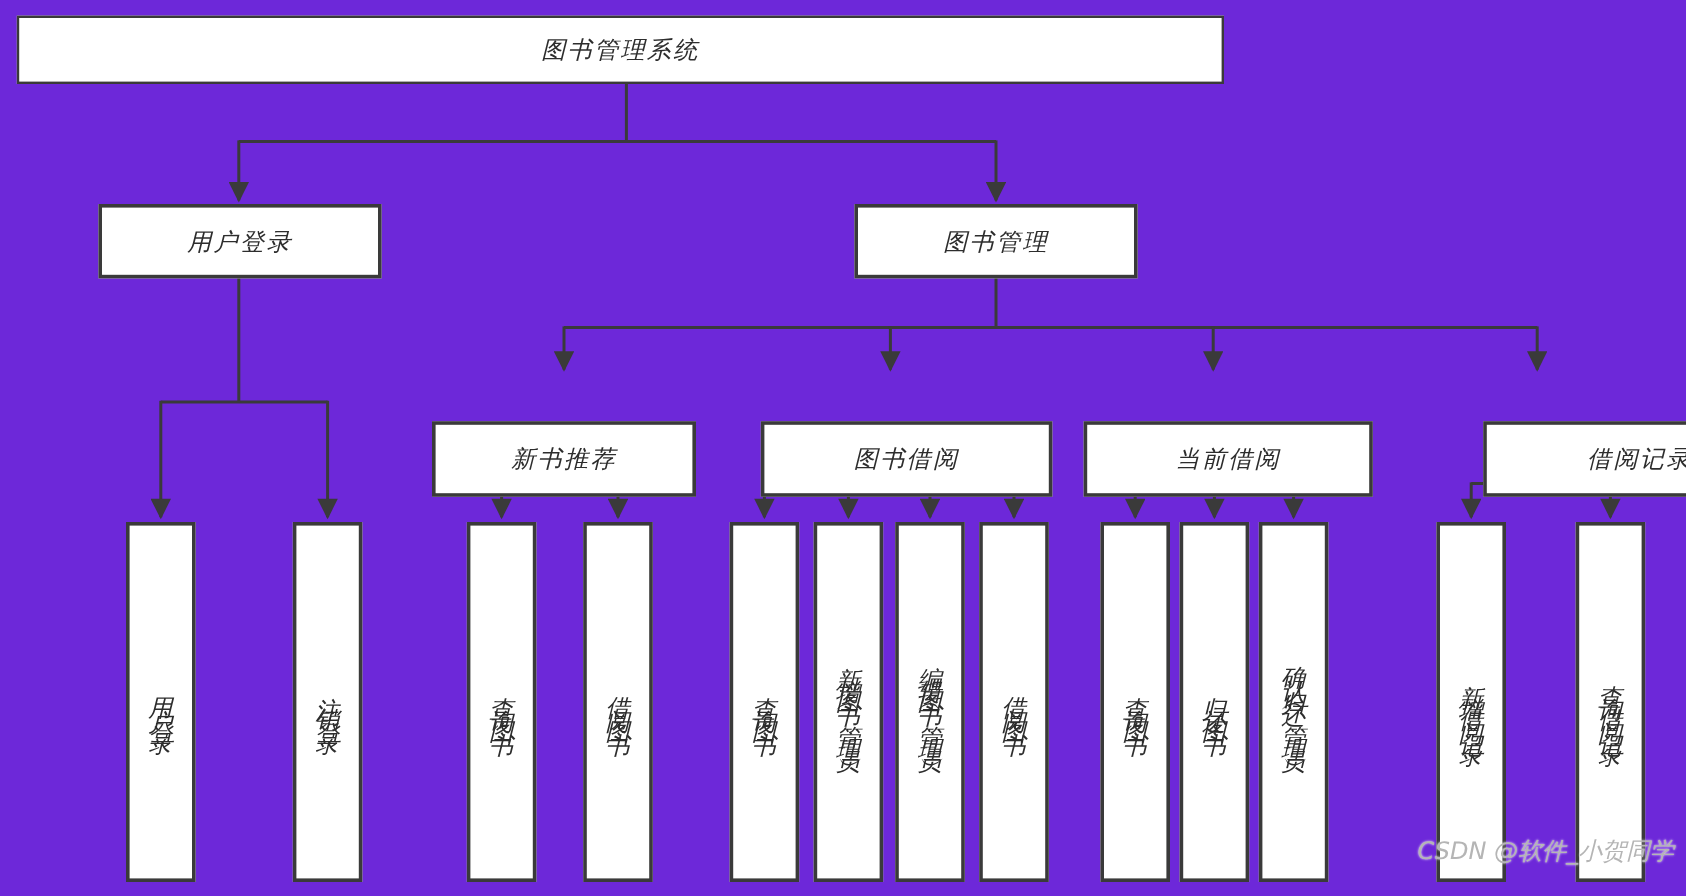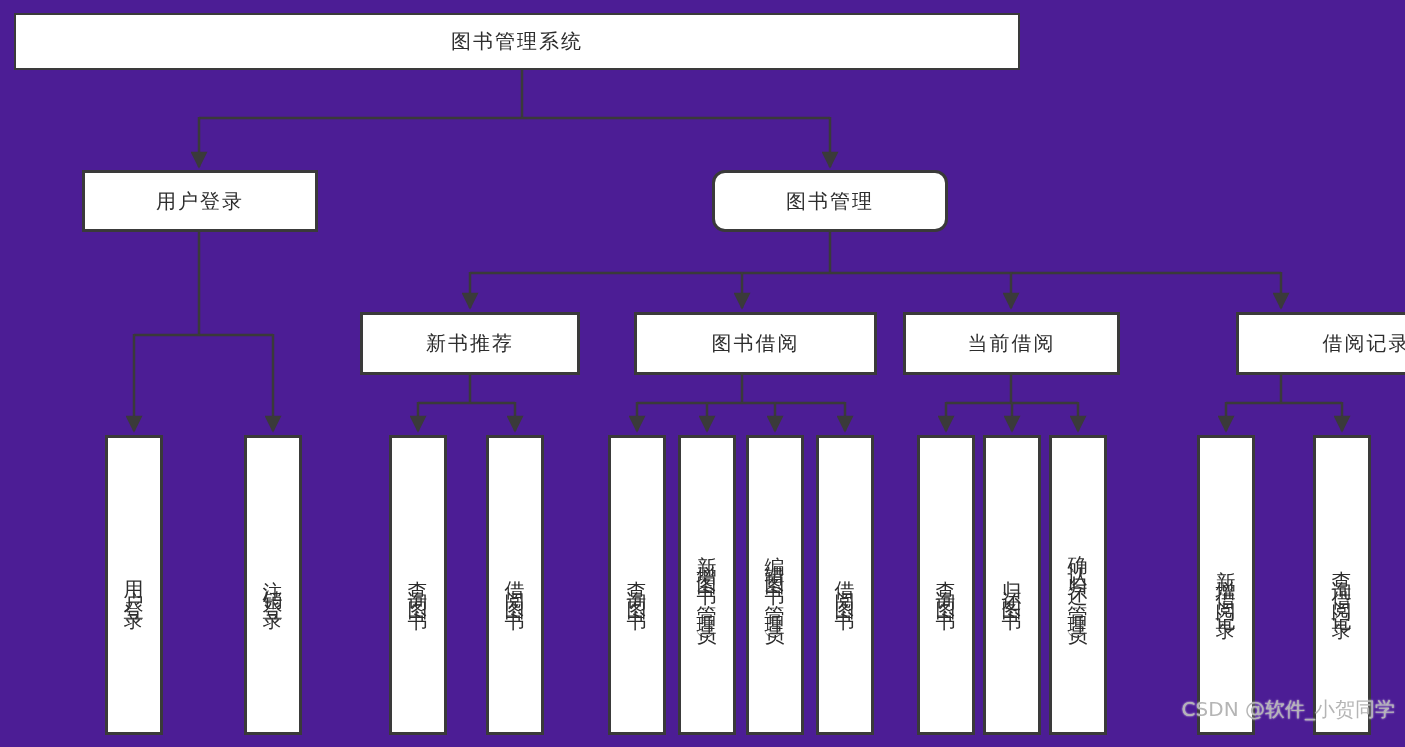--- a/index.html
+++ b/index.html
@@ -1,29 +1,29 @@
 <!DOCTYPE html>
 <html><head>
 <meta charset="utf-8">
 <style>
   html,body { margin:0; padding:0; background:#fff; }
   .canvas {
-    position:relative; width:1405px; height:747px; background:#4c1d95;
-    font-family:"DejaVu Sans","Liberation Sans",sans-serif; overflow:hidden;
+    position:relative; width:1405px; height:747px; background:#6d28d9;
+    font-family:"DejaVu Sans","Liberation Sans",sans-serif; overflow:hidden;font-style:italic;
   }
   svg.connectors { position:absolute; left:0; top:0; width:1405px; height:747px; }
   .box {
     position:absolute; box-sizing:border-box; background:#fff;
     border:3px solid #3a3a3a; color:#2d2d2d;
     display:flex; align-items:center; justify-content:center;
     font-size:20px; letter-spacing:2px; white-space:nowrap;
   }
   .root  { border-width:2px; }
   .lvl2  { width:236px; height:62px; }
-  .lvl3  { height:63px; }
+  .lvl3  { height:63px;margin-top:39px; }
   .leaf  {
     width:58px; height:300px; top:435px;
     writing-mode:vertical-rl; text-orientation:mixed;
     letter-spacing:10px; line-height:1; white-space:normal;
   }
   .watermark {
     position:absolute; right:10px; bottom:24px;
     font-size:20px; color:#b5b5b5; letter-spacing:0;
     text-shadow:0 0 2px #ffffff;
   }
@@ -78,28 +78,28 @@
       <line x1="1012" y1="402" x2="1012" y2="431" marker-end="url(#arw)"></line>
       <line x1="1078" y1="402" x2="1078" y2="431" marker-end="url(#arw)"></line>
       <line x1="1226" y1="402" x2="1226" y2="431" marker-end="url(#arw)"></line>
       <line x1="1342" y1="402" x2="1342" y2="431" marker-end="url(#arw)"></line>
     </g>
   </svg>
 
   <div class="box root" style="left:14px; top:13px; width:1006px; height:57px;">图书管理系统</div>
 
   <div class="box lvl2" style="left:82px; top:170px;">用户登录</div>
-  <div class="box lvl2" style="left:712px; top:170px;border-radius:13px;">图书管理</div>
+  <div class="box lvl2" style="left:712px; top:170px;">图书管理</div>
 
   <div class="box leaf" style="left:105px;">用户登录</div>
   <div class="box leaf" style="left:244px;">注销登录</div>
 
   <div class="box lvl3" style="left:360px; top:312px; width:220px;">新书推荐</div>
   <div class="box lvl3" style="left:634px; top:312px; width:243px;">图书借阅</div>
-  <div class="box lvl3" style="left:903px; top:312px; width:217px;">当前借阅</div>
+  <div class="box lvl3" style="left:903px; top:312px; width:241px;">当前借阅</div>
   <div class="box lvl3" style="left:1236px; top:312px; width:261px;">借阅记录</div>
 
   <div class="box leaf" style="left:389px;">查询图书</div>
   <div class="box leaf" style="left:486px;">借阅图书</div>
 
   <div class="box leaf" style="left:608px;">查询图书</div>
   <div class="box leaf" style="left:678px;">新增图书（管理员）</div>
   <div class="box leaf" style="left:746px;">编辑图书（管理员）</div>
   <div class="box leaf" style="left:816px;">借阅图书</div>
 

